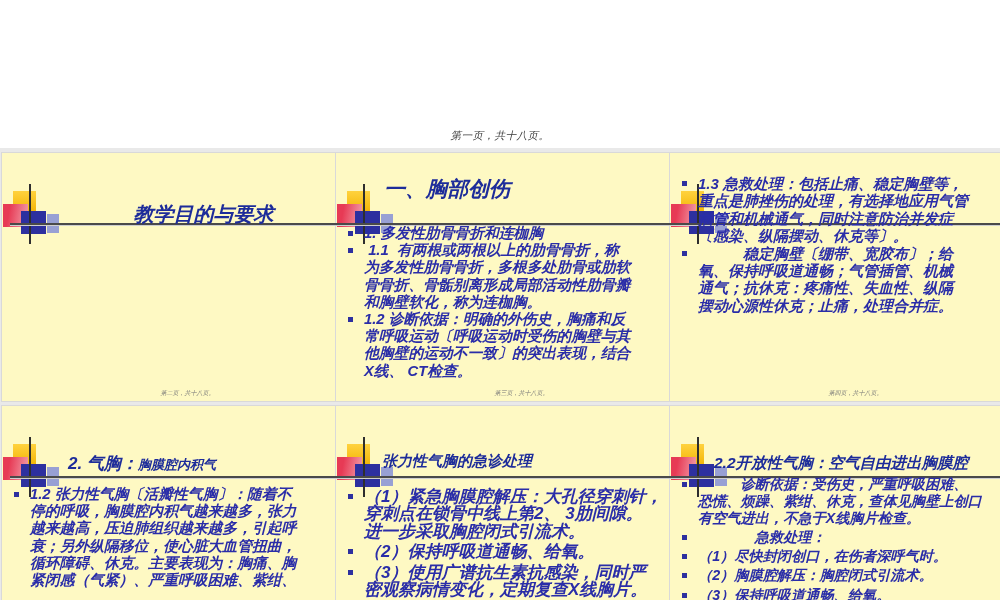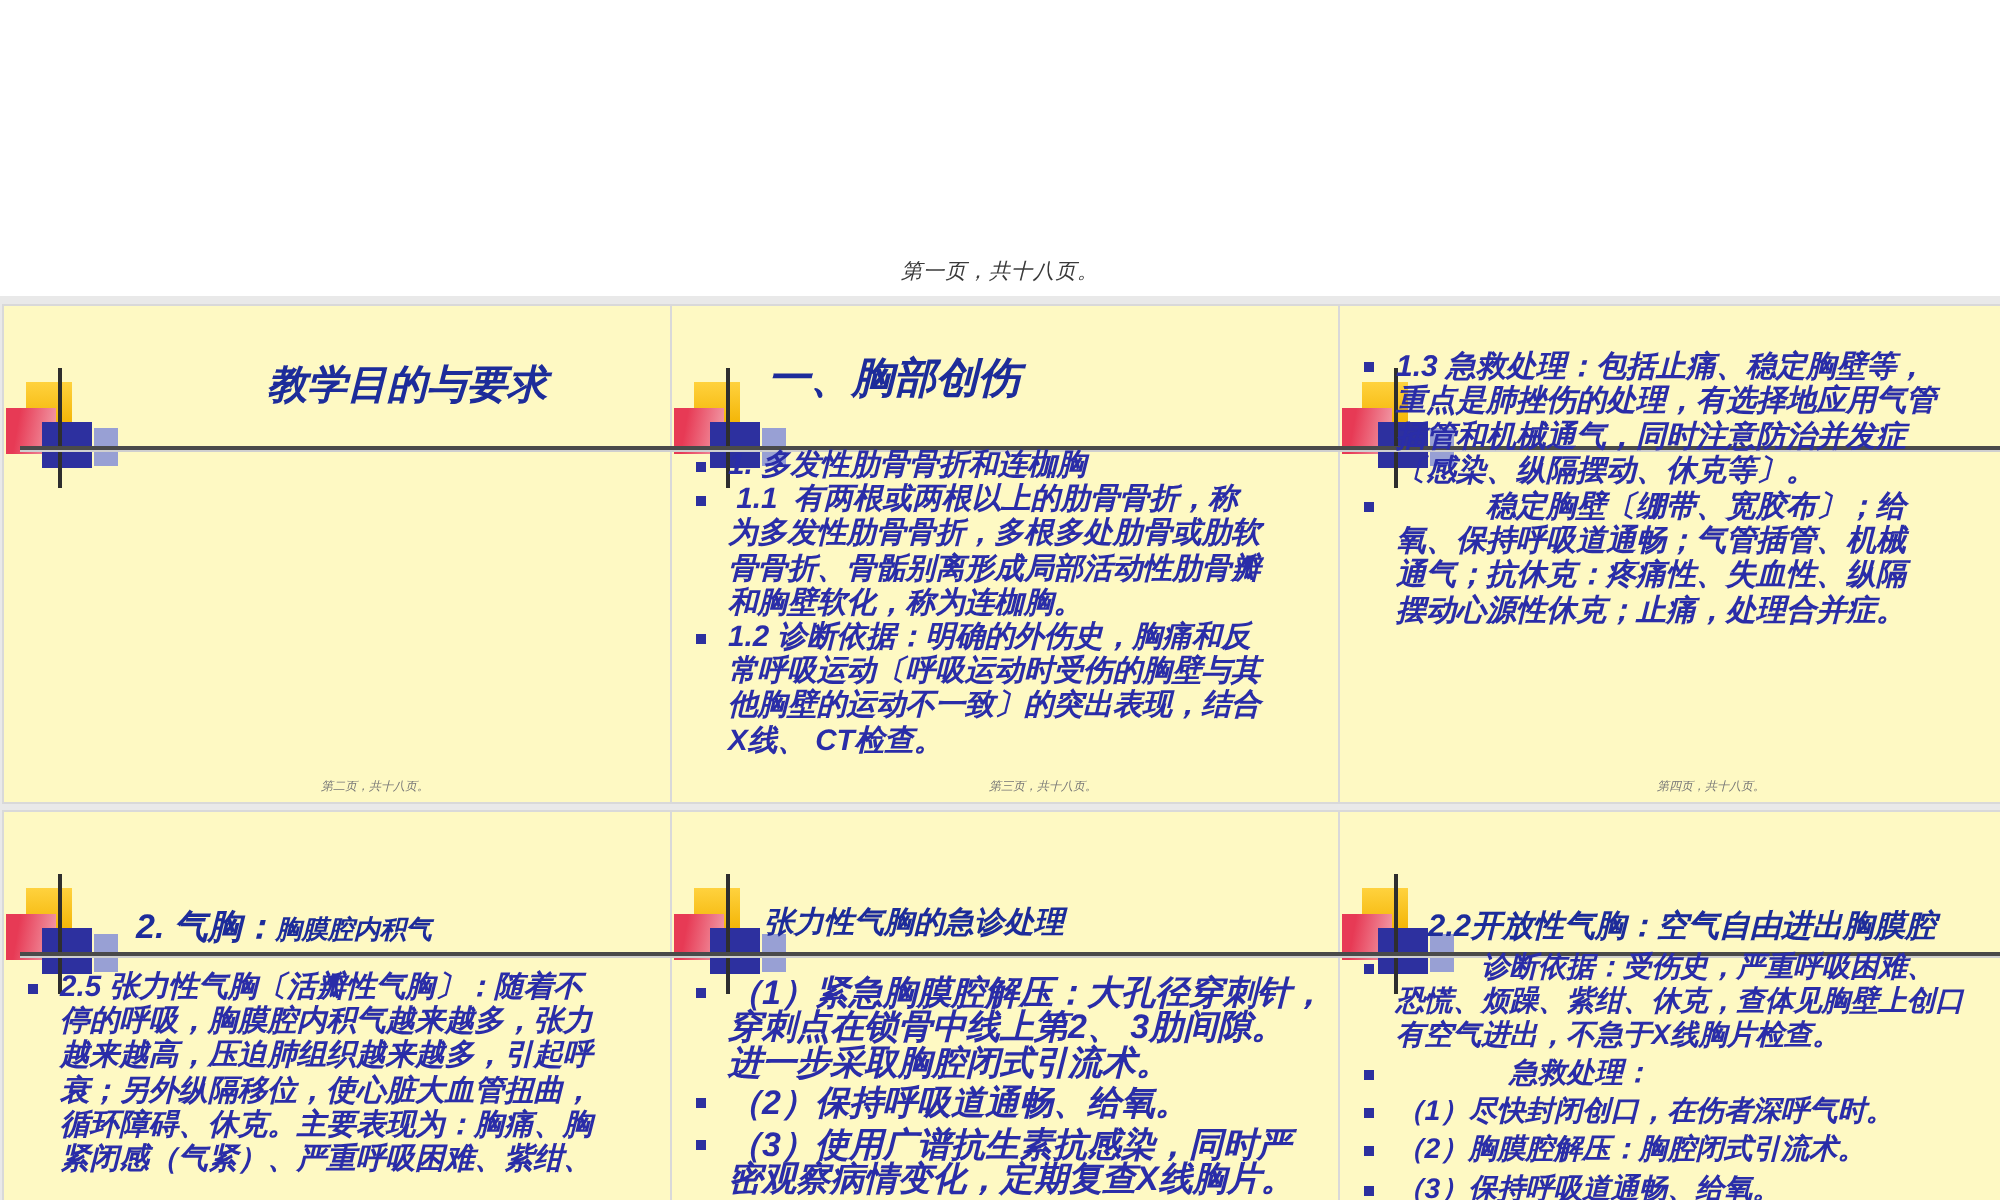--- a/index.html
+++ b/index.html
@@ -17,21 +17,21 @@
   .sq{position:absolute;}
   .sq-yellow{left:11px;top:38px;width:23px;height:23px;background:linear-gradient(180deg,#ffd23e,var(--yellow,#f2b200));}
   .sq-red{left:1px;top:51px;width:25px;height:23px;background:linear-gradient(100deg,var(--red,#e73a55) 25%,#f2a2ad);}
   .sq-navy{left:19px;top:58px;width:25px;height:23px;background:var(--navy,#2d309f);}
   .sq-echo{left:45px;top:61px;width:12px;height:19px;background:#98a0d4;}
   .vline{position:absolute;left:27px;top:31px;width:2px;height:60px;background:#2e2e2e;}
   .hline{position:absolute;left:8px;right:6px;top:70px;height:2px;background:var(--line,#4a4a4a);
     border-bottom:1px solid #cfcfcf;z-index:2;}
   
   .title{position:absolute;z-index:3;font-weight:bold;color:var(--title,#1d2c9a);white-space:nowrap;}
-  .t-c1{left:40px;right:8px;top:26px;text-align:center;font-size:20px;}
+  .t-c1{left:40px;right:8px;top:48px;text-align:center;font-size:20px;}
   .t-c2{left:48px;top:22px;font-size:21px;}
   .t-c4{left:66px;top:46px;font-size:17px;}
   .t4sub{font-size:13px;}
   .t-c5{left:46px;top:46px;font-size:15px;}
   .t-c6{left:44px;top:47px;font-size:15.5px;}
   
   .bullets{position:absolute;left:8px;right:3px;z-index:3;list-style:none;margin:0;padding:0;
     font-weight:bold;color:var(--text,#2a2da8);}
   .bullets li{position:relative;padding-left:20px;white-space:pre-wrap;}
   .bullets li::before{content:"";position:absolute;left:4px;top:6px;width:5px;height:5px;
@@ -118,21 +118,21 @@
     <div class="deco">
       <div class="sq sq-yellow"></div>
       <div class="sq sq-red"></div>
       <div class="sq sq-navy"></div>
       <div class="sq sq-echo"></div>
       <div class="vline"></div>
     </div>
     <div class="hline"></div>
     <div class="title t-c4"><span class="t4main">2. 气胸：</span><span class="t4sub">胸膜腔内积气</span></div>
     <ul class="bullets">
-        <li>2.5 张力性气胸〔活瓣性气胸〕：随着不
+        <li>1.2 张力性气胸〔活瓣性气胸〕：随着不
 停的呼吸，胸膜腔内积气越来越多，张力
 越来越高，压迫肺组织越来越多，引起呼
 衰；另外纵隔移位，使心脏大血管扭曲，
 循环障碍、休克。主要表现为：胸痛、胸
 紧闭感（气紧）、严重呼吸困难、紫绀、</li>
       </ul>
   </div>
 
   <div class="cell" id="c5">
     <div class="deco">

